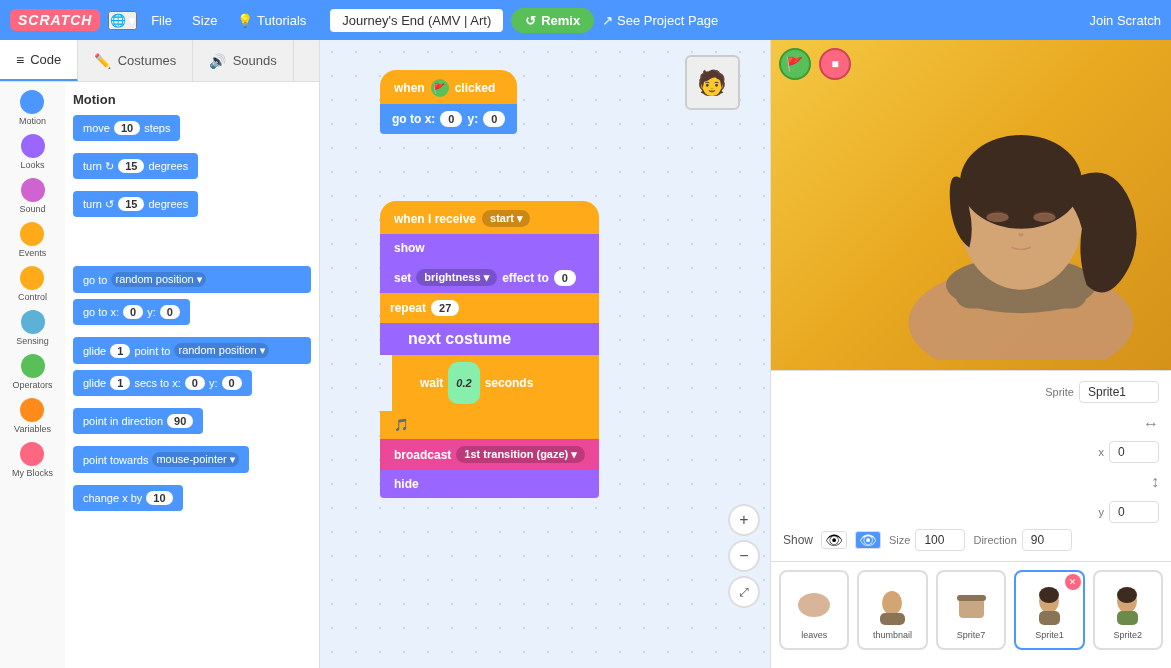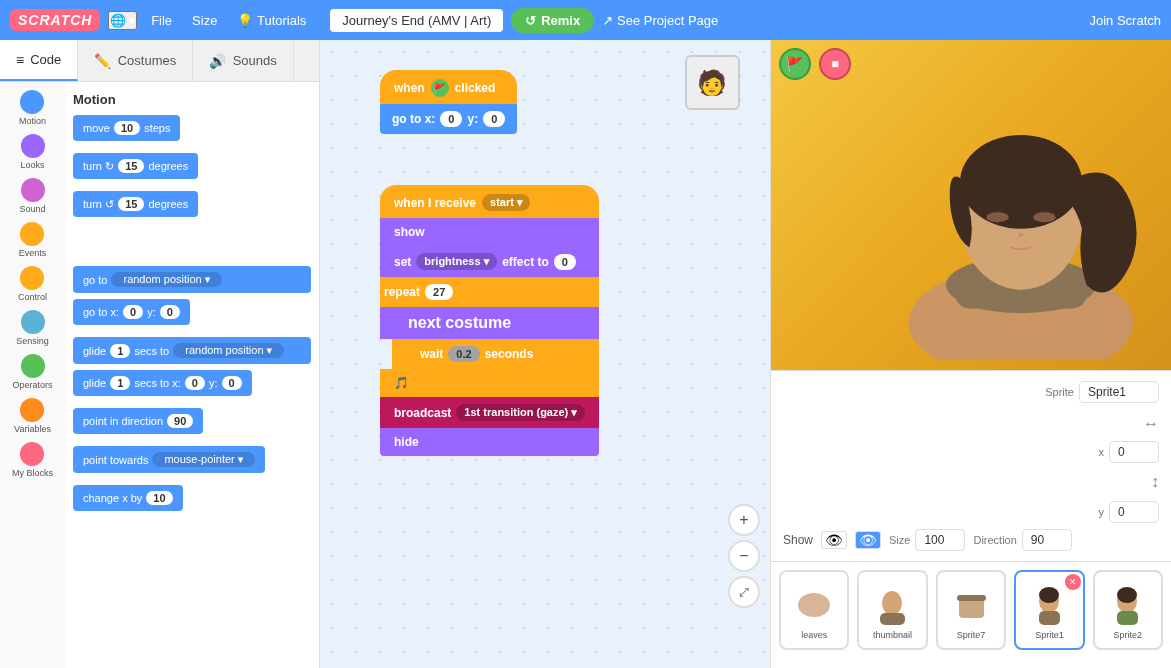--- a/index.html
+++ b/index.html
@@ -192,21 +192,21 @@
       background: white;
       color: #333;
       border-radius: 10px;
       padding: 1px 7px;
       font-size: 11px;
       font-weight: bold;
     }
     .block-dropdown {
       background: rgba(0,0,0,0.15);
       border-radius: 10px;
-      padding: 1px 12px;
+      padding: 1px 4px;
       font-size: 11px;
       display: flex;
       align-items: center;
       gap: 2px;
     }
 
     
     .script-area {
       flex: 1;
       background: #e9f1fc;
@@ -574,21 +574,21 @@
             <span class="block-val">0</span>
             <span>y:</span>
             <span class="block-val">0</span>
           </div>
         </div>
 
         <div style="margin-bottom:6px;">
           <div class="block blue full-width">
             <span>glide</span>
             <span class="block-val">1</span>
-            <span>secs to</span>
+            <span>point to</span>
             <span class="block-dropdown">random position ▾</span>
           </div>
         </div>
 
         <div style="margin-bottom:6px;">
           <div class="block blue">
             <span>glide</span>
             <span class="block-val">1</span>
             <span>secs to x:</span>
             <span class="block-val">0</span>
@@ -639,56 +639,56 @@
       <div style="background:#4c97ff; border-radius:0 0 4px 4px; padding:7px 12px; display:flex; align-items:center; gap:5px; font-size:12px; color:white; font-weight:600;">
         <span>go to x:</span>
         <span style="background:white;color:#333;border-radius:10px;padding:2px 8px;font-size:11px;">0</span>
         <span>y:</span>
         <span style="background:white;color:#333;border-radius:10px;padding:2px 8px;font-size:11px;">0</span>
       </div>
     </div>
 
     <div style="position:absolute; left:60px; top:145px;">
 
-      <div style="background:#ffab19; border-radius:16px 16px 0 0; padding:9px 14px 7px 14px; display:flex; align-items:center; gap:6px; font-size:12px; color:white; font-weight:600;">
+      <div style="background:#ffab19; border-radius:16px 16px 0 0; padding:9px 14px 7px 14px; display:flex; align-items:center; gap:6px; font-size:12px; color:white; font-weight:600;margin-top:16px;">
         <span>when I receive</span>
         <span style="background:rgba(0,0,0,0.2);border-radius:10px;padding:2px 8px;font-size:11px;display:flex;align-items:center;gap:3px;">start ▾</span>
       </div>
 
       <div style="background:#9966ff; padding:7px 14px; display:flex; align-items:center; font-size:12px; color:white; font-weight:600;">
         <span>show</span>
       </div>
 
       <div style="background:#9966ff; padding:7px 14px; display:flex; align-items:center; gap:5px; font-size:12px; color:white; font-weight:600;">
         <span>set</span>
         <span style="background:rgba(0,0,0,0.2);border-radius:10px;padding:2px 8px;font-size:11px;display:flex;align-items:center;gap:3px;">brightness ▾</span>
         <span>effect to</span>
         <span style="background:white;color:#333;border-radius:10px;padding:2px 8px;font-size:11px;">0</span>
       </div>
 
-      <div style="background:#ffab19; padding:7px 4px; display:flex; align-items:center; gap:5px; font-size:12px; color:white; font-weight:600;">
+      <div style="background:#ffab19; padding:7px 10px; display:flex; align-items:center; gap:5px; font-size:12px; color:white; font-weight:600;">
         <span>repeat</span>
         <span style="background:white;color:#333;border-radius:10px;padding:2px 8px;font-size:11px;">27</span>
       </div>
 
       <div style="background:#9966ff; padding:7px 14px 7px 28px; display:flex; align-items:center; font-size:16px; color:white; font-weight:600;">
         <span>next costume</span>
       </div>
 
       <div style="background:#ffab19; padding:7px 14px 7px 28px; display:flex; align-items:center; gap:5px; font-size:12px; color:white; font-weight:600;margin-left:12px;">
         <span>wait</span>
-        <span style="background:#a3a3a3;color:#333;border-radius:10px;padding:2px 8px;font-size:11px;">0.2</span>
+        <span style="background:#86efac;color:#333;border-radius:10px;padding:15px 8px;font-size:11px;font-style:italic;">0.2</span>
         <span>seconds</span>
       </div>
 
       <div style="background:#ffab19; padding:7px 14px; display:flex; align-items:center; font-size:12px; color:white; font-weight:600;">
         <span>🎵</span>
       </div>
 
-      <div style="background:#be185d; padding:7px 14px; display:flex; align-items:center; gap:5px; font-size:12px; color:white; font-weight:600;">
+      <div style="background:#ec4899; padding:7px 14px; display:flex; align-items:center; gap:5px; font-size:12px; color:white; font-weight:600;">
         <span>broadcast</span>
         <span style="background:rgba(0,0,0,0.2);border-radius:10px;padding:2px 8px;font-size:11px;display:flex;align-items:center;gap:3px;">1st transition (gaze) ▾</span>
       </div>
 
       <div style="background:#9966ff; border-radius:0 0 4px 4px; padding:7px 14px; display:flex; align-items:center; font-size:12px; color:white; font-weight:600;">
         <span>hide</span>
       </div>
     </div>
 
     <div class="zoom-controls">

